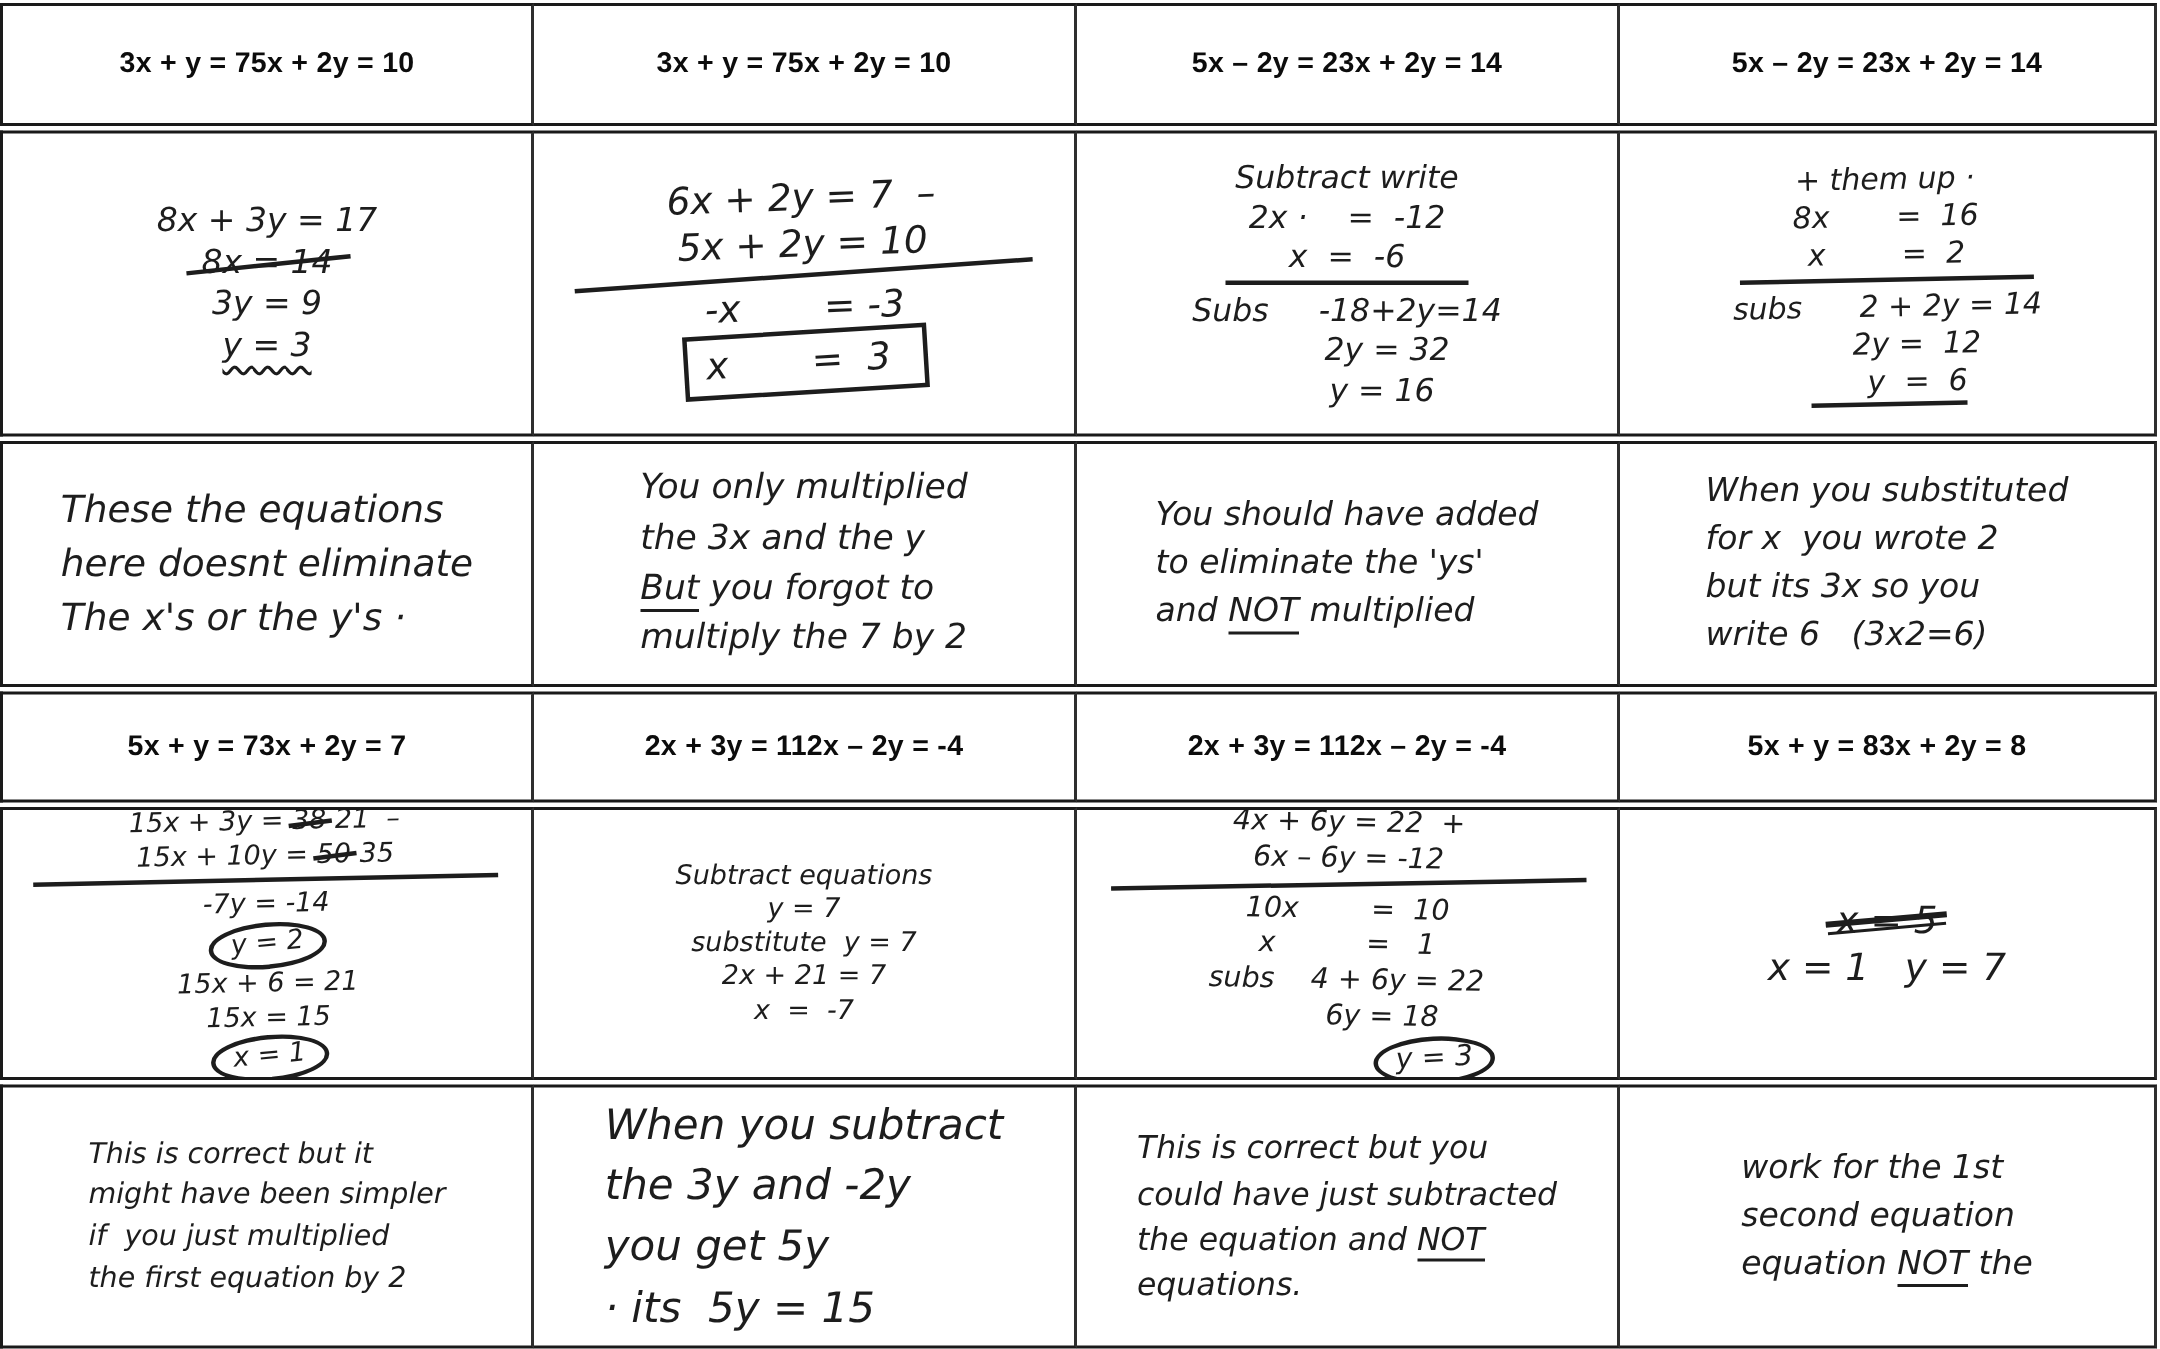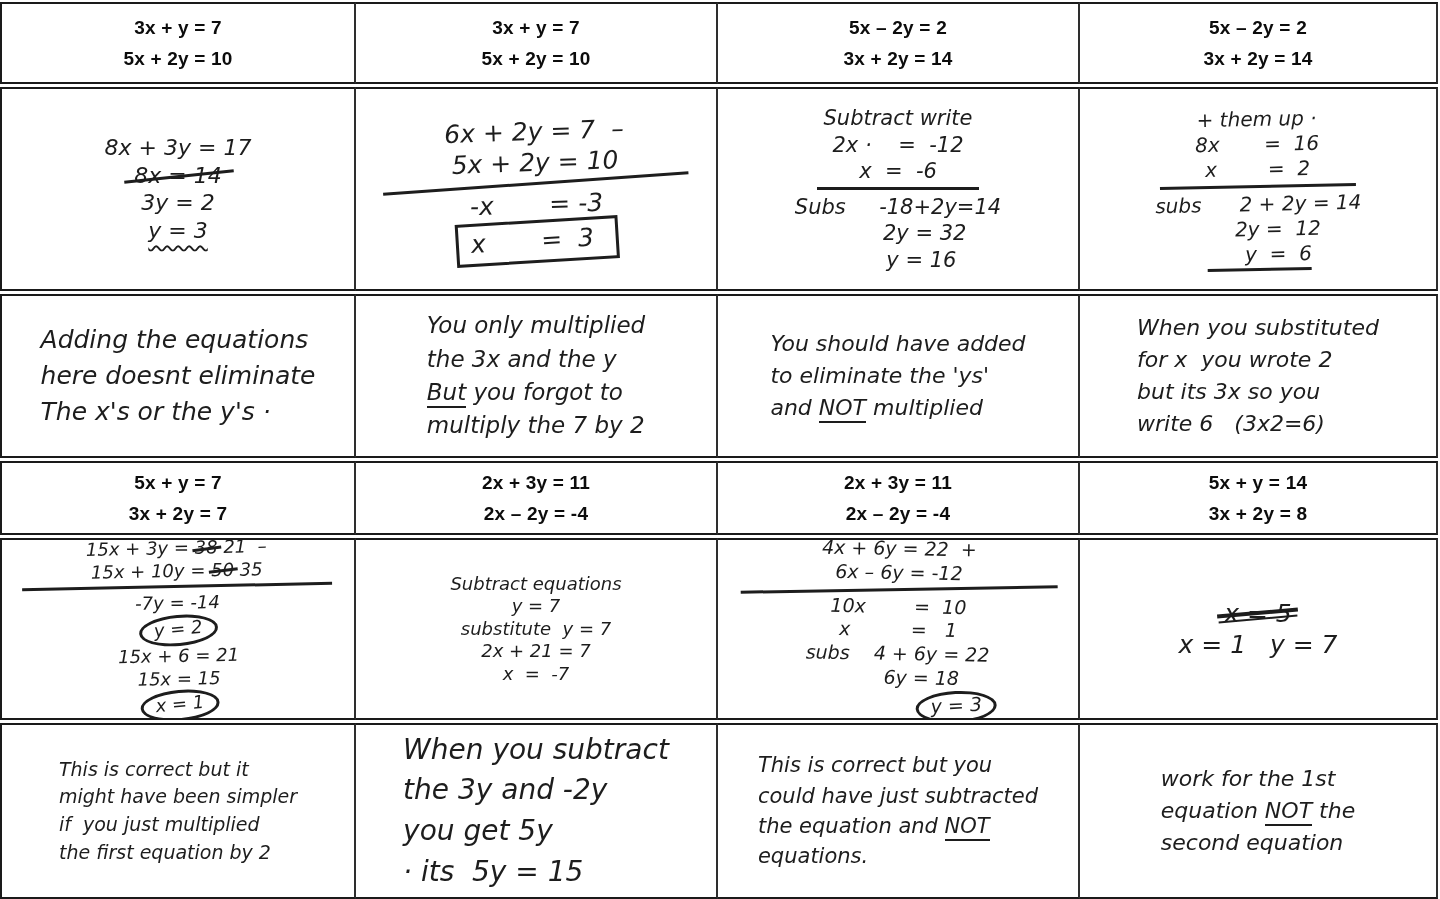--- a/index.html
+++ b/index.html
@@ -9,21 +9,21 @@
   .sheet{
     position:absolute;top:2px;left:0;width:1438px;
     display:grid;
     grid-template-columns:356px 362px 362px 358px;
     grid-template-rows:82px 204px 164px 74px 182px 176px;
     row-gap:3px;background:#fff;
   }
   .cell{
     border-top:2px solid #1a1a1a;border-bottom:2px solid #1a1a1a;
     border-right:2px solid #2e2e2e;background:#fff;overflow:hidden;
-    display:flex;flex-direction:column;align-items:center;justify-content:center;
+    display:flex;flex-direction:row;align-items:center;justify-content:center;
   }
   .c0{border-left:2px solid #1a1a1a}
 
   
   .eq{font-weight:700;font-size:19px;line-height:1.65;text-align:center;letter-spacing:.2px;color:#0c0c0c}
 
   
   .hw{font-family:"DejaVu Sans",sans-serif;font-style:italic;color:#1d1d1d}
   .wblk{width:100%;text-align:center}
   .fblk{width:fit-content;margin:0 auto;text-align:left}
@@ -71,21 +71,21 @@
   </div>
   <div class="cell">
     <div class="eq">5x – 2y = 2</div>
     <div class="eq">3x + 2y = 14</div>
   </div>
 
   <div class="cell c0">
     <div class="hw wblk fs29">
       <div class="wl">8x + 3y = 17</div>
       <div class="wl"><span class="strike">8x = 14</span></div>
-      <div class="wl">3y = 2</div>
+      <div class="wl">3y = 9</div>
       <div class="wl"><span class="wavy">y = 3</span></div>
     </div>
   </div>
 
   <div class="cell">
     <div class="hw wblk fs25 t1">
       <div class="wl">6x + 2y = 7  –</div>
       <div class="wl">5x + 2y = 10</div>
       <div class="sumline w85 rot-1"></div>
       <div class="wl">-x       = -3</div>
@@ -112,21 +112,21 @@
       <div class="wl">x        =  2</div>
       <div class="sumline w55"></div>
       <div class="wl">subs      2 + 2y = 14</div>
       <div class="wl">      2y =  12</div>
       <div class="wl"><span class="uline">      y  =  6</span></div>
     </div>
   </div>
 
   <div class="cell c0">
     <div class="hw fblk fs25">
-      <div class="fl">Adding the equations</div>
+      <div class="fl">These the equations</div>
       <div class="fl">here doesnt eliminate</div>
       <div class="fl">The x's or the y's ·</div>
     </div>
   </div>
 
   <div class="cell">
     <div class="hw fblk fs23">
       <div class="fl">You only multiplied</div>
       <div class="fl">the 3x and the y</div>
       <div class="fl"><span class="uw">But</span><span> you forgot to</span></div>
@@ -157,21 +157,21 @@
   </div>
   <div class="cell">
     <div class="eq">2x + 3y = 11</div>
     <div class="eq">2x – 2y = -4</div>
   </div>
   <div class="cell">
     <div class="eq">2x + 3y = 11</div>
     <div class="eq">2x – 2y = -4</div>
   </div>
   <div class="cell">
-    <div class="eq">5x + y = 14</div>
+    <div class="eq">5x + y = 8</div>
     <div class="eq">3x + 2y = 8</div>
   </div>
 
   <div class="cell c0">
     <div class="hw wblk fs18 t2">
       <div class="wl"><span>15x + 3y = </span><span class="strike">38</span><span> 21  –</span></div>
       <div class="wl"><span>15x + 10y = </span><span class="strike">50</span><span> 35</span></div>
       <div class="sumline w88"></div>
       <div class="wl">-7y = -14</div>
       <div class="wl"><span class="oval">y = 2</span></div>
@@ -234,18 +234,18 @@
       <div class="fl">This is correct but you</div>
       <div class="fl">could have just subtracted</div>
       <div class="fl"><span>the equation and </span><span class="uw">NOT</span></div>
       <div class="fl">equations.</div>
     </div>
   </div>
 
   <div class="cell">
     <div class="hw fblk fs22">
       <div class="fl">work for the 1st</div>
+      <div class="fl">second equation</div>
       <div class="fl"><span>equation </span><span class="uw">NOT</span><span> the</span></div>
-      <div class="fl">second equation</div>
     </div>
   </div>
 
 </div>
 
 </body></html>

